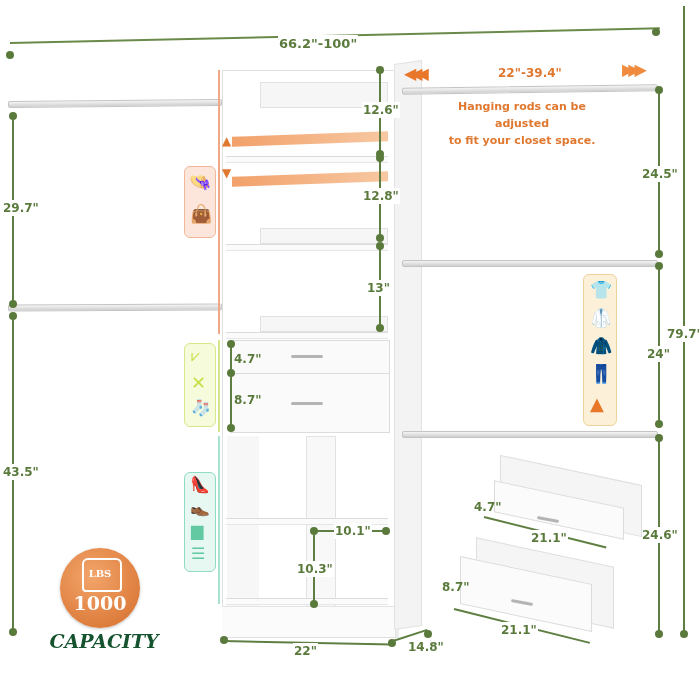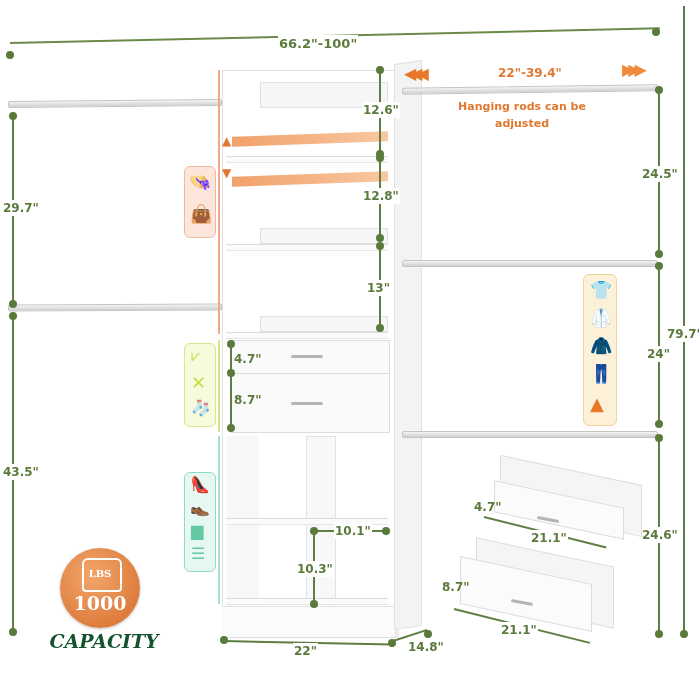--- a/index.html
+++ b/index.html
@@ -127,20 +127,21 @@
 
 <div class="rod" style="left:402px;top:86px;width:254px;transform:rotate(-0.8deg);"></div>
 <div class="rod" style="left:402px;top:260px;width:254px;"></div>
 <div class="rod" style="left:402px;top:431px;width:254px;"></div>
 
 <div class="abs" style="left:404px;top:64px;color:#e8772a;font-size:16px;letter-spacing:-6px;">◀◀◀</div>
 <div class="abs" style="left:622px;top:60px;color:#f08a3c;font-size:16px;letter-spacing:-6px;">▶▶▶</div>
 <div class="dim" style="left:498px;top:66px;color:#e0782f;font-size:12px;">22"-39.4"</div>
 <div class="note" style="left:432px;top:98px;width:180px;">
   <div>Hanging rods can be adjusted</div>
+  <div>to fit your closet space.</div>
 </div>
 
 <div class="vline" style="left:658px;top:90px;height:164px;"></div>
 <div class="dot" style="left:655px;top:86px;"></div>
 <div class="dot" style="left:655px;top:250px;"></div>
 <div class="dim dim-bg" style="left:641px;top:166px;">24.5"</div>
 
 <div class="vline" style="left:658px;top:266px;height:158px;"></div>
 <div class="dot" style="left:655px;top:262px;"></div>
 <div class="dot" style="left:655px;top:420px;"></div>

